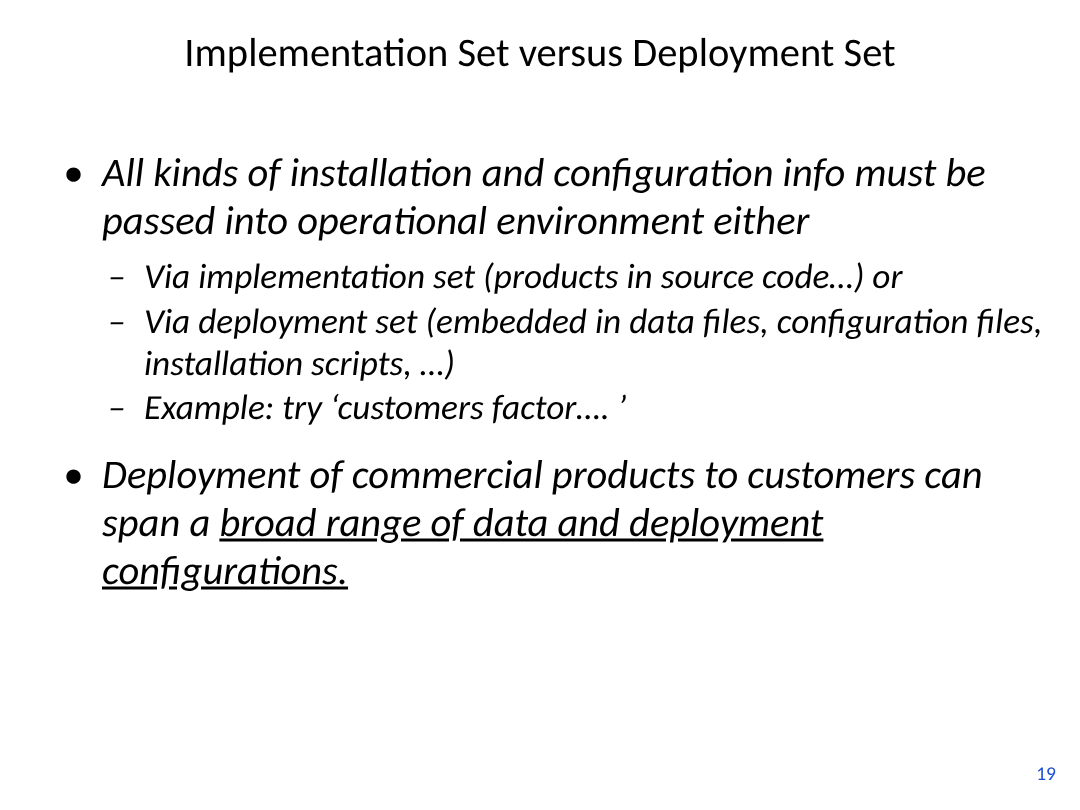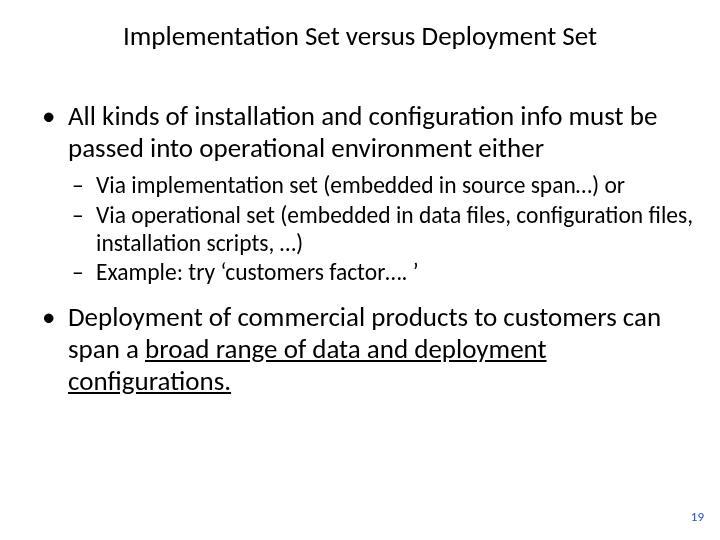--- a/index.html
+++ b/index.html
@@ -1,43 +1,43 @@
 <!DOCTYPE html>
 <html><head>
 <meta charset="utf-8">
 <style>
   * { margin: 0; padding: 0; box-sizing: border-box; }
   html, body { width: 720px; height: 540px; background: #fff; font-family: Calibri, "Segoe UI", Arial, sans-serif; color: #000; }
   .slide { width: 720px; height: 540px; position: relative; padding: 20px 0 16px 0; }
   .title { text-align: center; font-size: 27px; line-height: 1.2; padding: 0 60px; }
   .content { padding: 48px 18px 0 38px; }
   ul.level1 { list-style: none; }
-  ul.level1 > li { font-size: 27px; line-height: 1.18; margin-bottom: 10px; position: relative; padding-left: 30px; }
+  ul.level1 > li { font-size: 27px; line-height: 1.18; margin-bottom: 10px; position: relative; padding-left: 30px; font-style: italic; }
   ul.level1 > li::before { content: "•"; position: absolute; left: 4px; top: 0; font-size: 27px; }
   ul.level2 { list-style: none; margin-top: 8px; margin-bottom: 14px; }
   ul.level2 > li { font-size: 23.5px; line-height: 1.18; position: relative; padding-left: 28px; margin-bottom: 2px; }
   ul.level2 > li::before { content: "–"; position: absolute; left: 4px; top: 0; }
   .underline { text-decoration: underline; }
   .pagenum { position: absolute; right: 16px; bottom: 16px; font-size: 13px; color: #1d4ed8; }
 </style>
 </head>
 <body>
 
 <div class="slide">
   <div class="title">
     <span>Implementation Set versus Deployment Set</span><br>
   </div>
 
   <div class="content">
     <ul class="level1">
       <li>
         <span>All kinds of installation and configuration info must be passed into operational environment either</span>
         <ul class="level2">
-          <li>Via implementation set (embedded in source span…) or</li>
-          <li>Via operational set (embedded in data files, configuration files, installation scripts, …)</li>
+          <li>Via implementation set (products in source code…) or</li>
+          <li>Via deployment set (embedded in data files, configuration files, installation scripts, …)</li>
           <li>Example:  try ‘customers factor…. ’</li>
         </ul>
       </li>
       <li>
         <span>Deployment of commercial products to customers can span a </span><span class="underline">broad range of data and deployment configurations.</span>
       </li>
     </ul>
   </div>
 
   <div class="pagenum">19</div>

